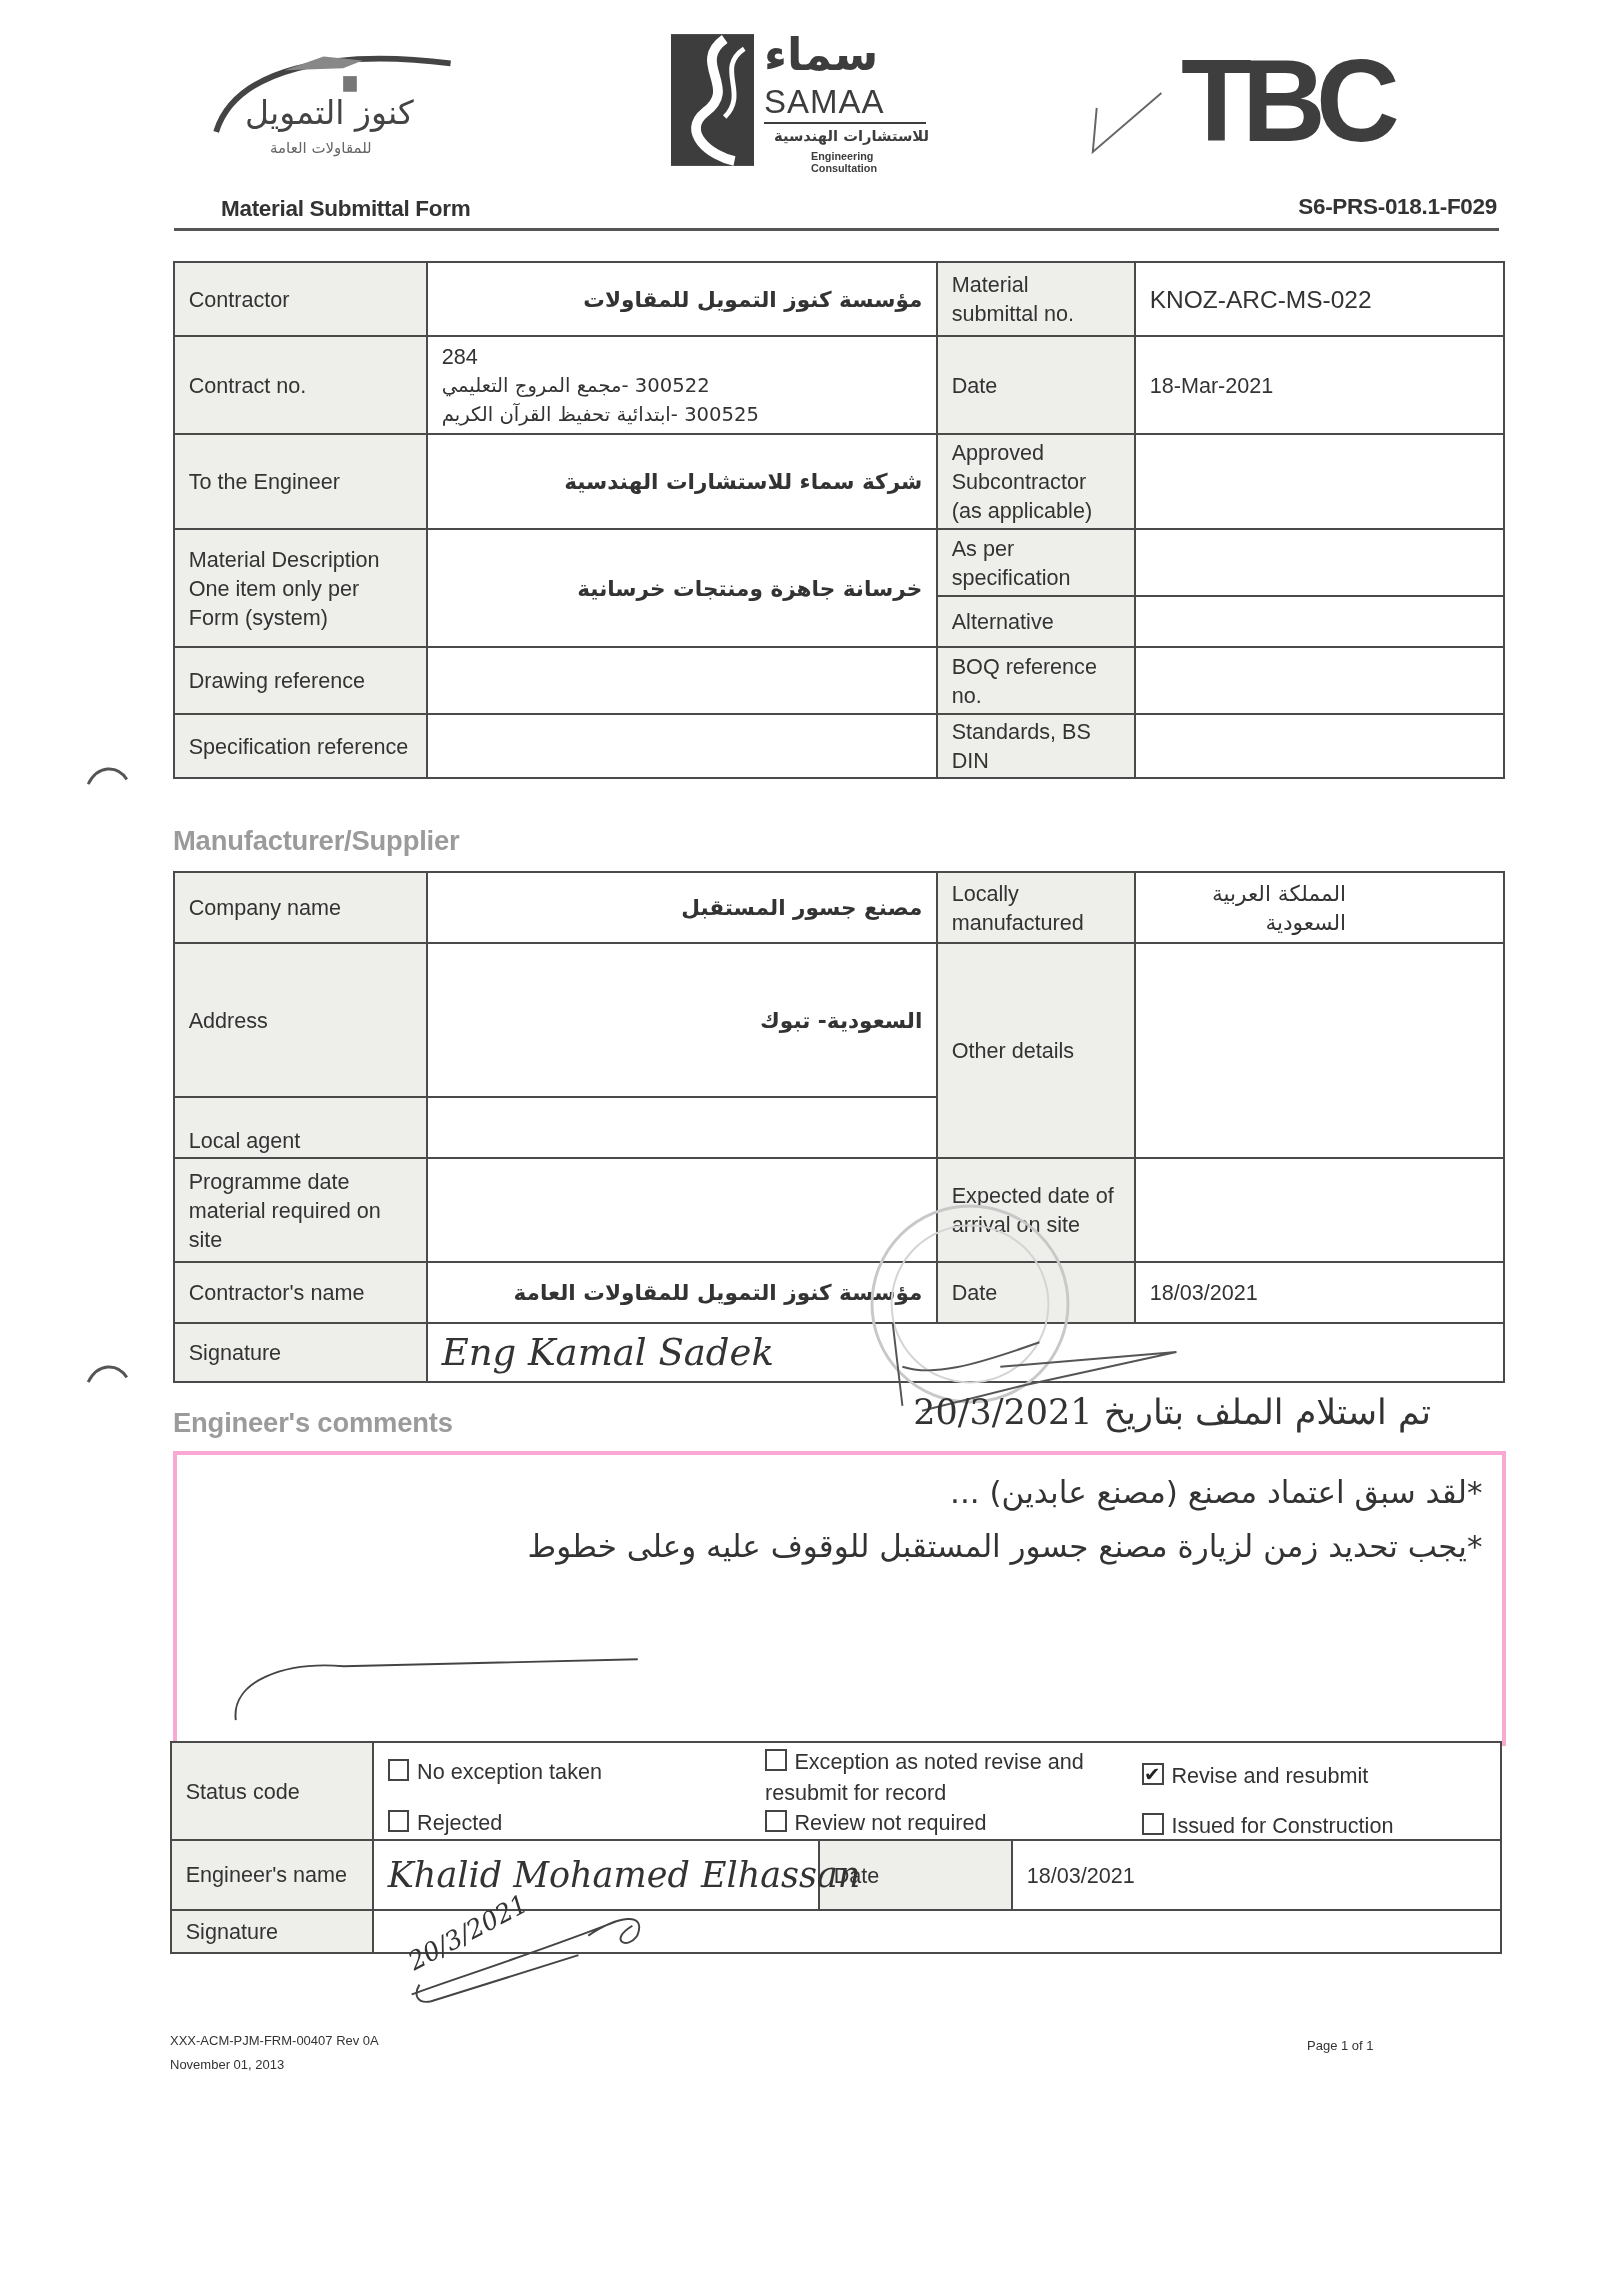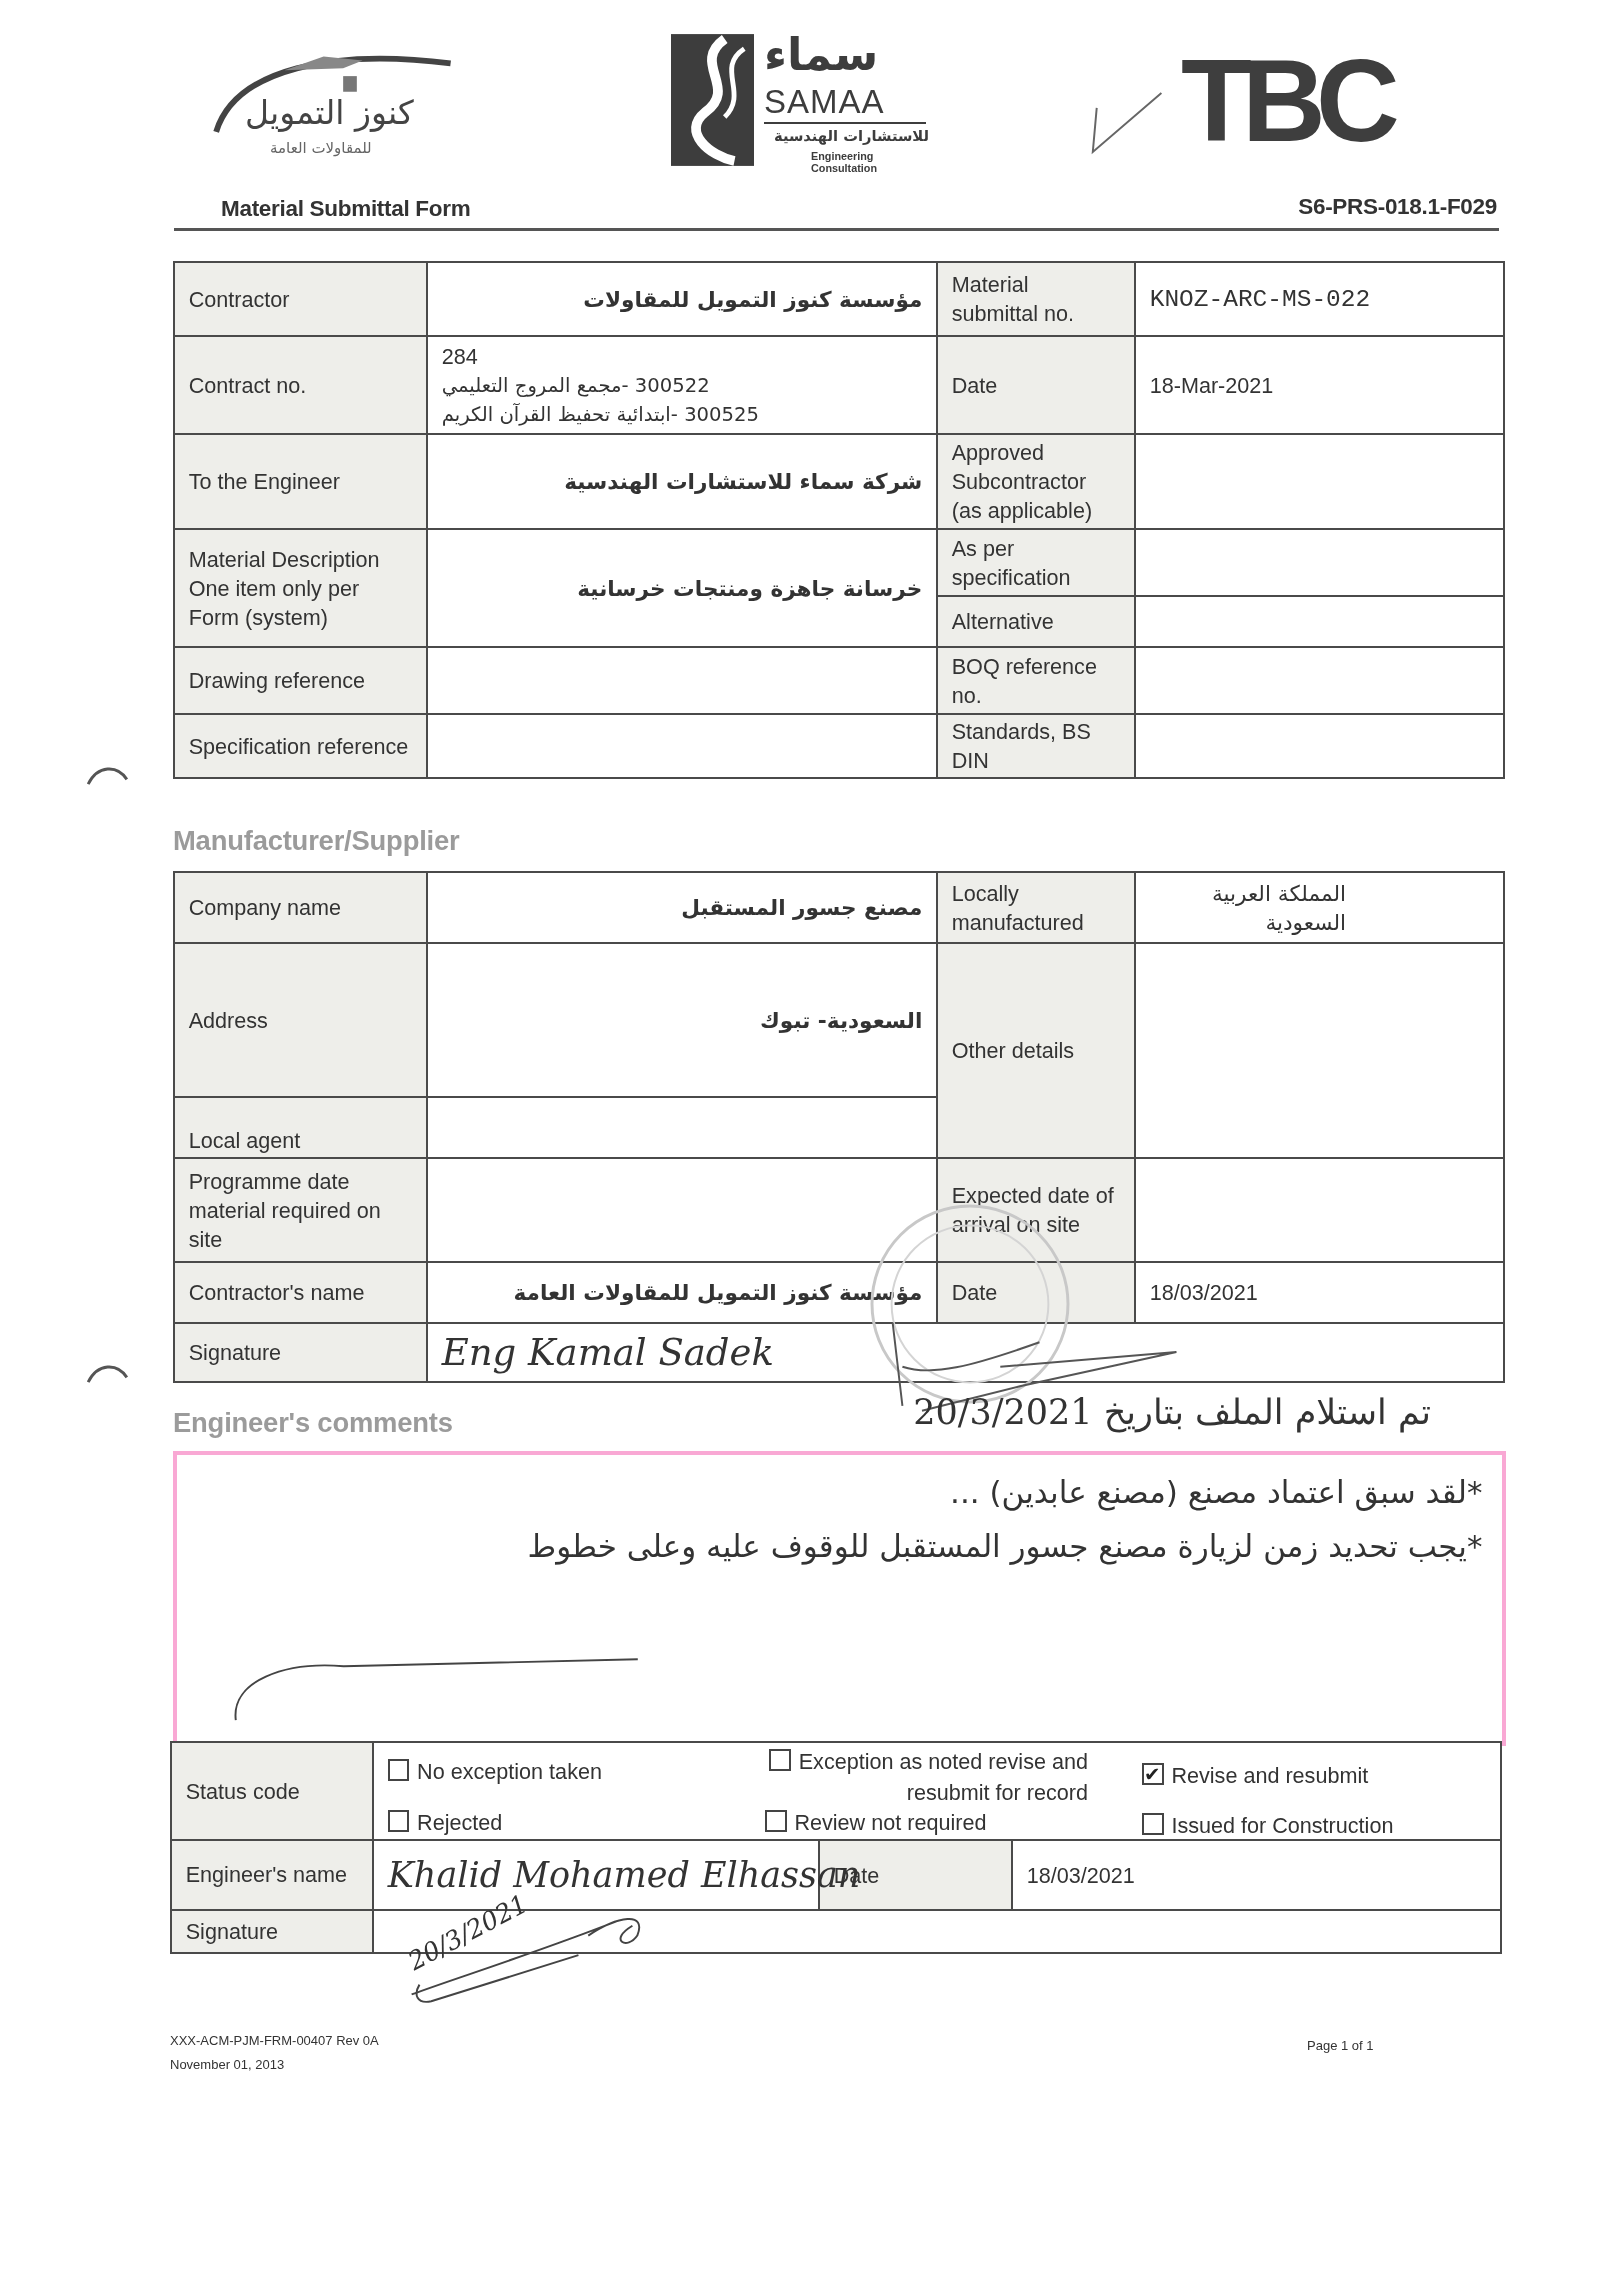--- a/index.html
+++ b/index.html
@@ -70,21 +70,21 @@
       <col style="width:253px">
       <col style="width:510px">
       <col style="width:198px">
       <col style="width:369px">
     </colgroup>
   <tbody>
       <tr style="height:74px">
     <td class="lbl">Contractor</td>
     <td class="val ar">مؤسسة كنوز التمويل للمقاولات</td>
     <td class="lbl">Material submittal no.</td>
-    <td class="val" style="font-size:24.5px;font-family:Liberation Mono, monospace;">KNOZ-ARC-MS-022</td>
+    <td class="val" style="font-size:24.5px;">KNOZ-ARC-MS-022</td>
   </tr>
   <tr style="height:98px">
     <td class="lbl">Contract no.</td>
     <td class="val" style="line-height:29px;">
       <div>284</div>
       <div class="ar-plain" style="text-align:left;unicode-bidi:plaintext;">300522 -مجمع المروج التعليمي</div>
       <div class="ar-plain" style="text-align:left;unicode-bidi:plaintext;">300525 -ابتدائية تحفيظ القرآن الكريم</div>
     </td>
     <td class="lbl">Date</td>
     <td class="val">18-Mar-2021</td>
@@ -190,21 +190,21 @@
   <colgroup>
       <col style="width:202px">
       <col style="width:352px">
       <col style="width:94px">
       <col style="width:193px">
       <col style="width:489px">
     </colgroup>
   <tbody>
       <tr style="height:98px">
     <td class="lbl">Status code</td>
-    <td class="val" colspan="4" style="position:relative;padding:0;text-align:right;">
+    <td class="val" colspan="4" style="position:relative;padding:0;">
       <div class="status-opt" style="left:13.7px;top:13.7px;"><span class="cb"></span><span>No exception taken</span></div>
       <div class="status-opt" style="left:391px;top:2.9px;width:323px;white-space:normal;line-height:31px;"><span class="cb"></span><span>Exception as noted revise and resubmit for record</span></div>
       <div class="status-opt" style="left:768px;top:17.6px;"><span class="cb on"></span><span>Revise and resubmit</span></div>
       <div class="status-opt" style="left:13.7px;top:65px;"><span class="cb"></span><span>Rejected</span></div>
       <div class="status-opt" style="left:391px;top:65px;"><span class="cb"></span><span>Review not required</span></div>
       <div class="status-opt" style="left:768px;top:68px;"><span class="cb"></span><span>Issued for Construction</span></div>
     </td>
   </tr>
   <tr style="height:70px">
     <td class="lbl" style="line-height:26.5px;">Engineer's name</td>

